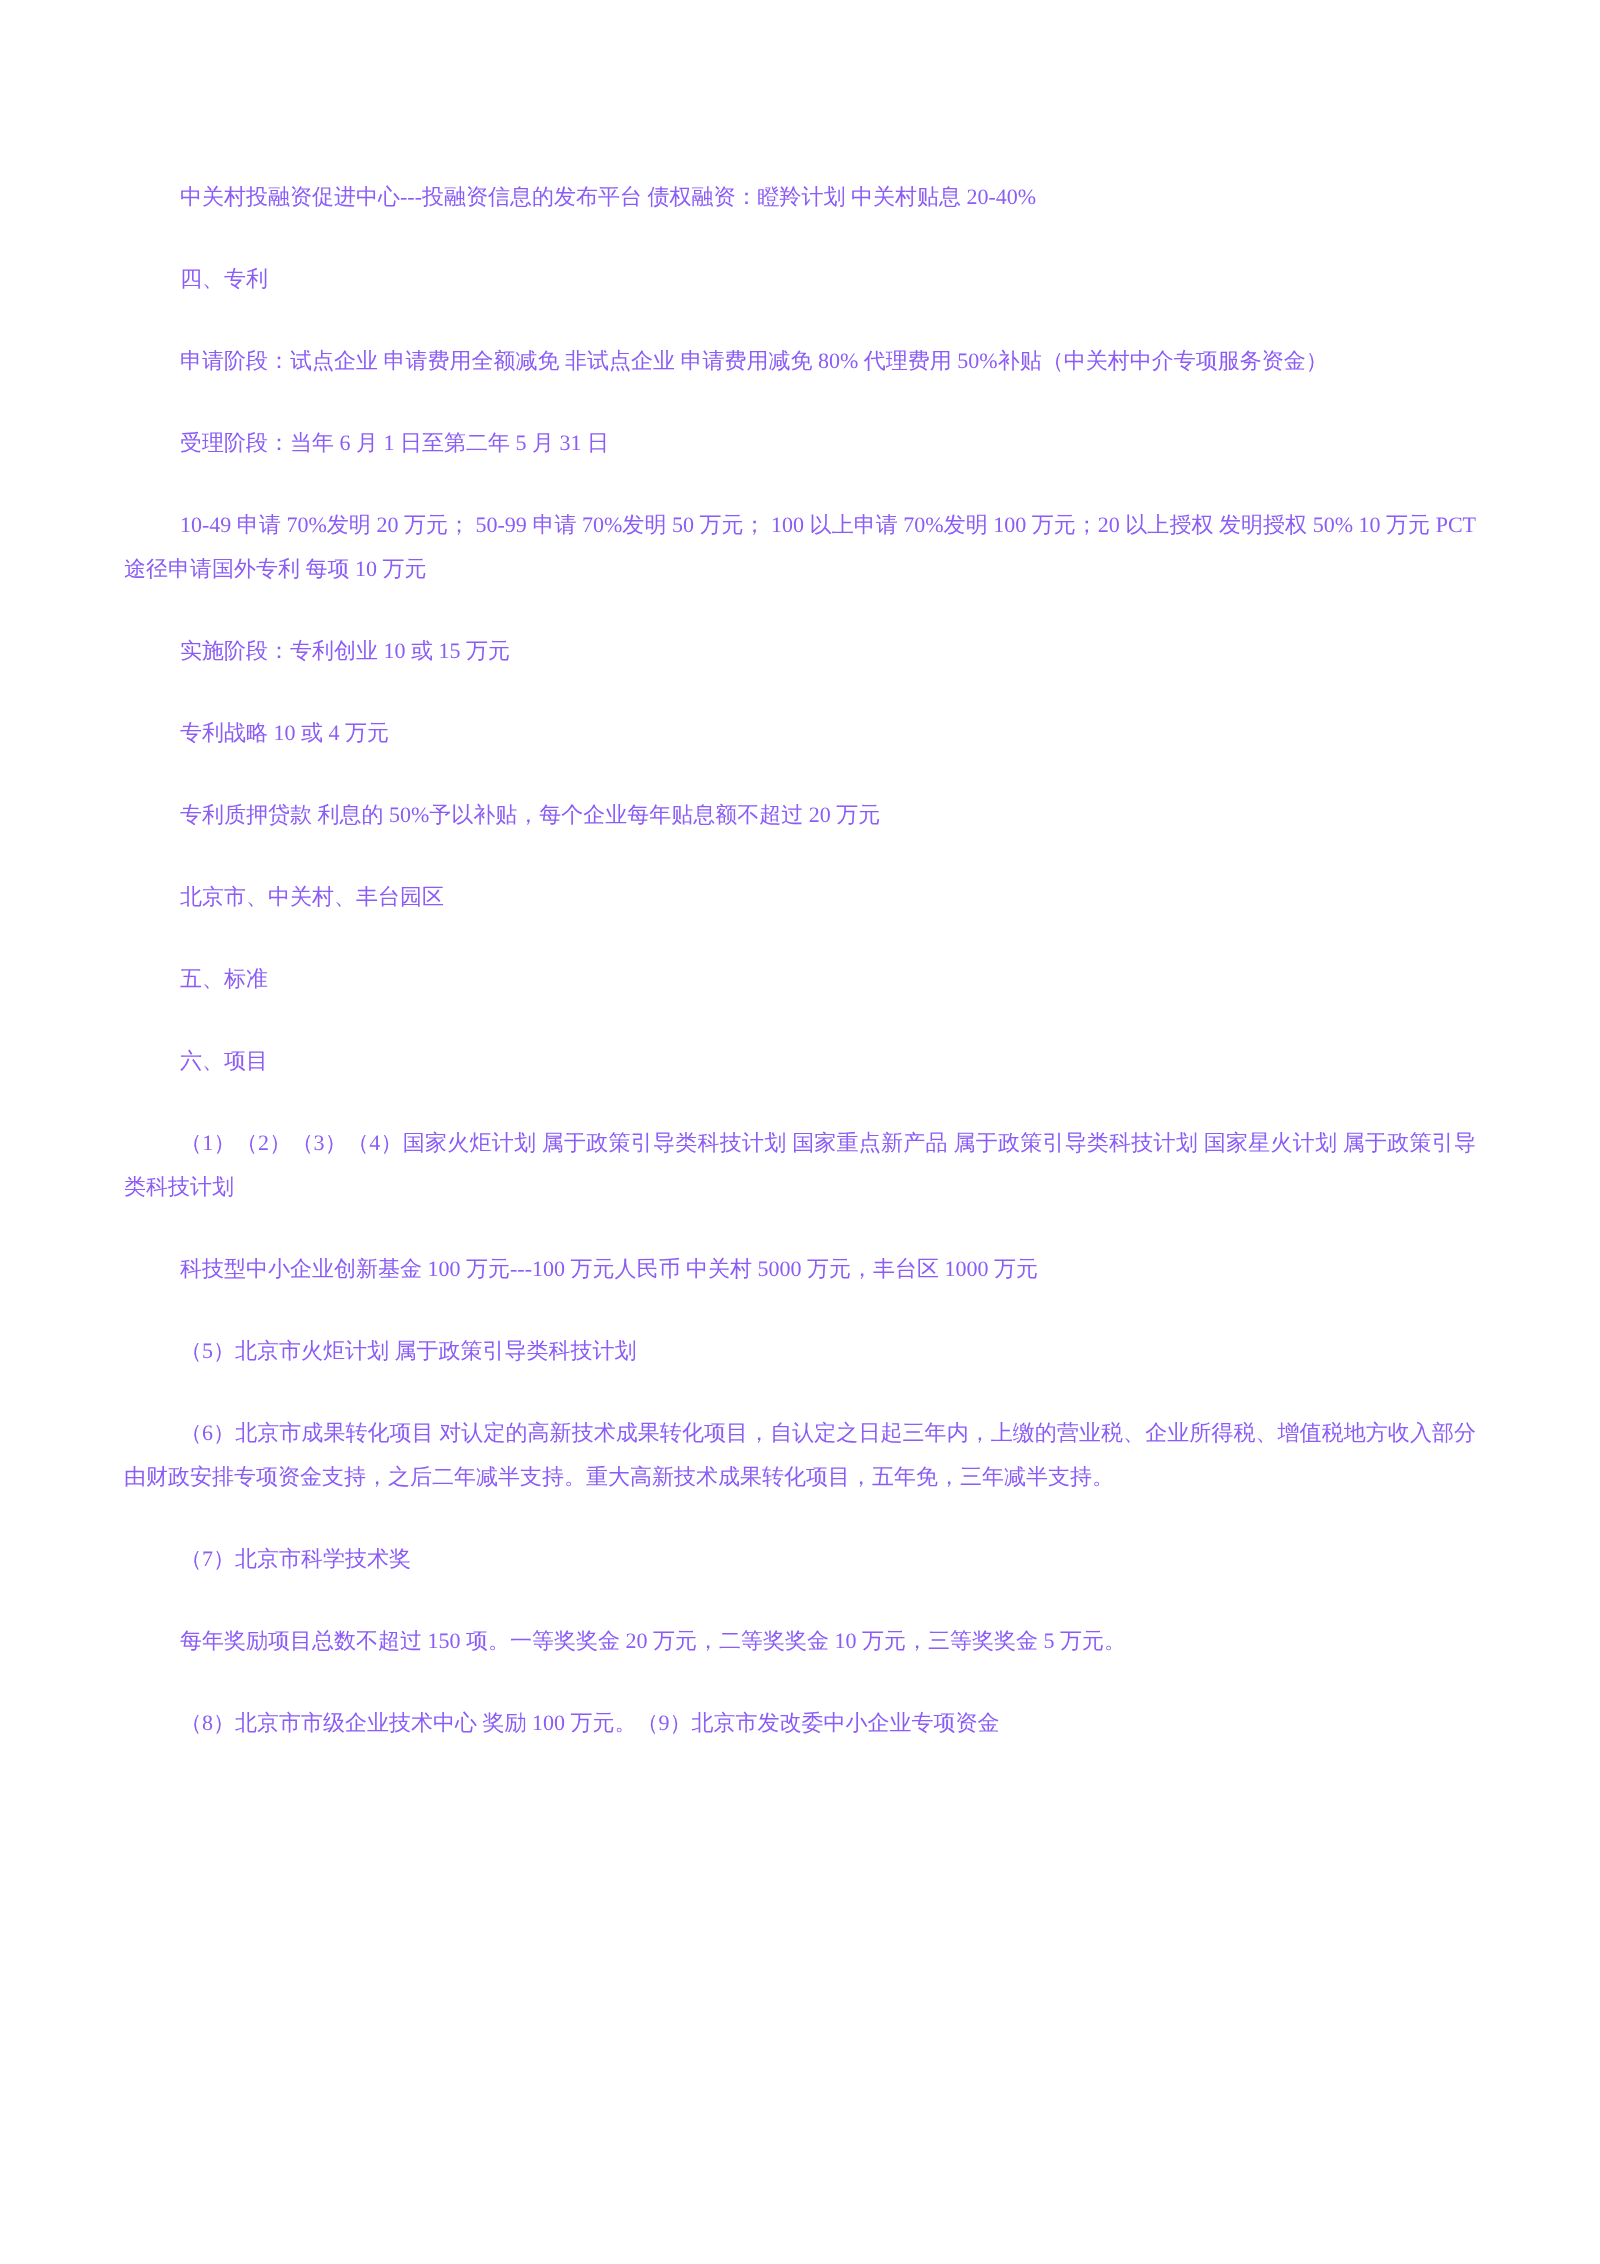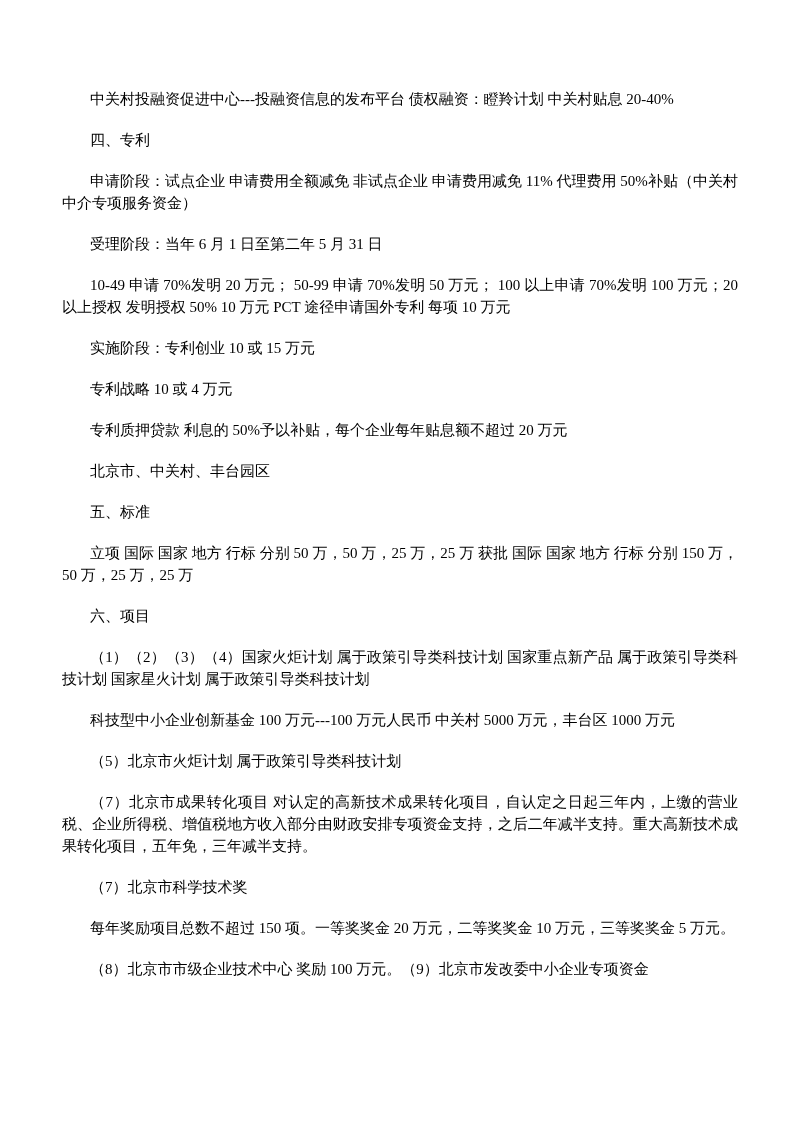--- a/index.html
+++ b/index.html
@@ -13,49 +13,48 @@
     height: 1132px;
     background: #ffffff;
     overflow: hidden;
   }
   .doc {
     position: absolute;
     left: 62px;
     top: 88px;
     width: 676px;
     font-family: "Liberation Serif", "DejaVu Serif", serif;
-    font-size: 15px;
+    font-size: 11px;
     line-height: 22px;
-    color: #000000;
+    color: #8b5cf6;
     text-align: justify;
   }
   .doc p {
     margin: 0 0 19px 0;
     text-indent: 28px;
     word-break: break-all;
   }
 </style>
 </head>
 <body>
 
 <div class="page">
   <div class="doc">
     <p>中关村投融资促进中心---投融资信息的发布平台  债权融资：瞪羚计划  中关村贴息 20-40%</p>
     <p>四、专利</p>
-    <p>申请阶段：试点企业  申请费用全额减免  非试点企业  申请费用减免 11%  代理费用  50%补贴（中关村中介专项服务资金）</p>
+    <p>申请阶段：试点企业  申请费用全额减免  非试点企业  申请费用减免 80%  代理费用  50%补贴（中关村中介专项服务资金）</p>
     <p>受理阶段：当年 6 月 1 日至第二年 5 月 31 日</p>
     <p>10-49 申请  70%发明  20 万元；  50-99 申请  70%发明  50 万元；   100 以上申请  70%发明  100 万元；20 以上授权  发明授权 50%  10 万元  PCT 途径申请国外专利  每项 10 万元</p>
     <p>实施阶段：专利创业  10 或 15 万元</p>
     <p>专利战略  10 或 4 万元</p>
     <p>专利质押贷款  利息的 50%予以补贴，每个企业每年贴息额不超过 20 万元</p>
     <p>北京市、中关村、丰台园区</p>
     <p>五、标准</p>
-    <p>立项  国际  国家  地方  行标  分别 50 万，50 万，25 万，25 万  获批  国际  国家  地方  行标  分别 150 万，50 万，25 万，25 万</p>
     <p>六、项目</p>
     <p>（1）（2）（3）（4）国家火炬计划  属于政策引导类科技计划  国家重点新产品  属于政策引导类科技计划  国家星火计划  属于政策引导类科技计划</p>
     <p>科技型中小企业创新基金  100 万元---100 万元人民币  中关村 5000 万元，丰台区 1000 万元</p>
     <p>（5）北京市火炬计划  属于政策引导类科技计划</p>
-    <p>（7）北京市成果转化项目  对认定的高新技术成果转化项目，自认定之日起三年内，上缴的营业税、企业所得税、增值税地方收入部分由财政安排专项资金支持，之后二年减半支持。重大高新技术成果转化项目，五年免，三年减半支持。</p>
+    <p>（6）北京市成果转化项目  对认定的高新技术成果转化项目，自认定之日起三年内，上缴的营业税、企业所得税、增值税地方收入部分由财政安排专项资金支持，之后二年减半支持。重大高新技术成果转化项目，五年免，三年减半支持。</p>
     <p>（7）北京市科学技术奖</p>
     <p>每年奖励项目总数不超过 150 项。一等奖奖金 20 万元，二等奖奖金 10 万元，三等奖奖金 5 万元。</p>
     <p>（8）北京市市级企业技术中心  奖励 100 万元。（9）北京市发改委中小企业专项资金</p>
   </div>
 </div>
 
 </body></html>

